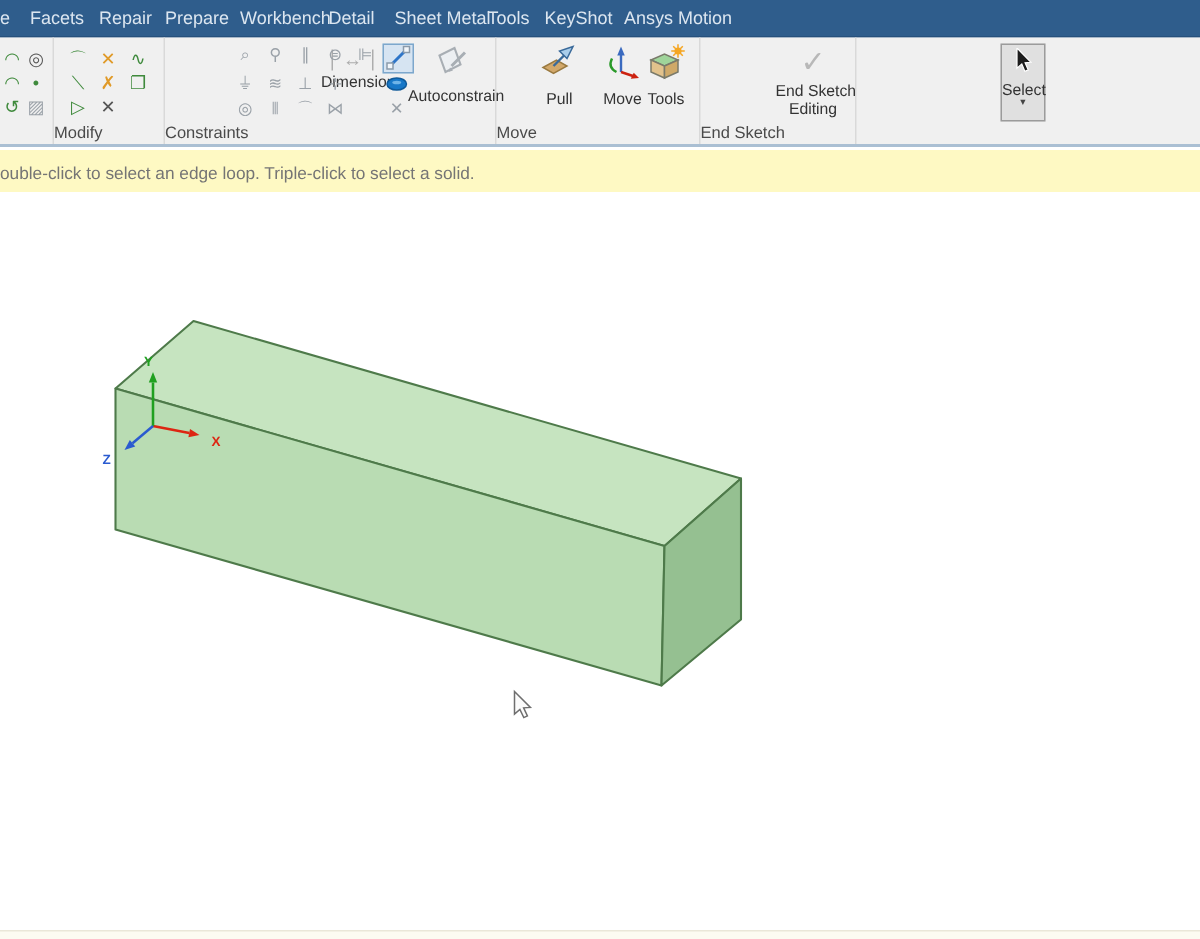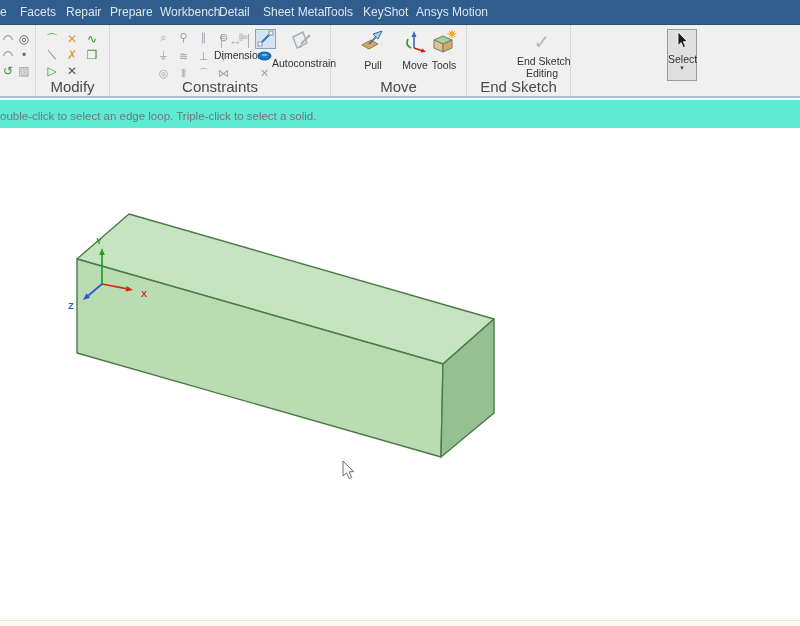--- a/index.html
+++ b/index.html
@@ -9,40 +9,40 @@
 
   
   .menubar { position:absolute; left:0; top:0; width:800px; height:25px;
              background:#2f5d8c; border-bottom:1px solid #26507c; z-index:5; }
   .menubar span { position:absolute; top:5px; font-size:12px; color:#dce6f0; white-space:nowrap; cursor:default; }
 
   
   .ribbon { position:absolute; left:0; top:25px; width:800px; height:73px;
             background:#f0f0f0; border-bottom:2px solid #aabfd3; z-index:5; }
   .rgroup { position:absolute; top:0; height:71px; border-right:1px solid #d9d9d9; }
-  .rgroup-label { position:absolute; bottom:1px; left:0; width:100%; text-align:center;
-                  font-size:15px; color:#4a4a4a; white-space:nowrap; }
+  .rgroup-label { position:absolute; bottom:1px; left:0; width:100%; 
+                  font-size:11px; color:#4a4a4a; white-space:nowrap; }
   .mini { position:absolute; width:16px; height:16px; font-size:12px; line-height:16px;
           text-align:center; cursor:default; }
   .green { color:#3f8a3c; } .orange { color:#e09a28; } .dark { color:#555; } .gray { color:#9aa1a8; }
   .cicon { position:absolute; width:17px; height:16px; font-size:11px; line-height:16px;
            text-align:center; color:#9aa1a8; cursor:default; }
   .csel { position:absolute; left:245px; top:4px; width:21px; height:20px;
           background:#d6e4f2; border:1px solid #7da7cc; }
   .disabled-label { color:#b4b4b4; }
   .btn-label { font-size:10.5px; color:#333; text-align:center; white-space:nowrap; }
   .bigbtn { position:absolute; top:4px; text-align:center; cursor:default; }
   .selectbtn { position:absolute; left:336px; top:4px; width:30px; height:52px;
                background:#e0e0e0; border:1px solid #9b9b9b; text-align:center; }
   .dimwrap { position:absolute; left:104px; top:6px; width:42px; text-align:center; }
   .dimicon { display:inline-block; width:28px; height:14px; border-left:1.5px solid #adadad;
              border-right:1.5px solid #adadad; color:#adadad; font-size:13px; line-height:13px; }
 
   
-  .hintbar { position:absolute; left:0; top:100px; width:800px; height:28px; background:#5eead4; z-index:4; }
+  .hintbar { position:absolute; left:0; top:100px; width:800px; height:28px; background:#fef9c3; z-index:4; }
   .hinttext { position:absolute; left:0; top:10px; font-size:11.5px; color:#757575; white-space:nowrap; }
 
   
   .scene { position:absolute; left:0; top:0; width:800px; height:626px; z-index:1; }
 
   
   .bottomstrip { position:absolute; left:0; top:620px; width:800px; height:6px;
                  background:#fcfbf1; border-top:1px solid #eae7d8; z-index:3; }
 </style>
 </head>

